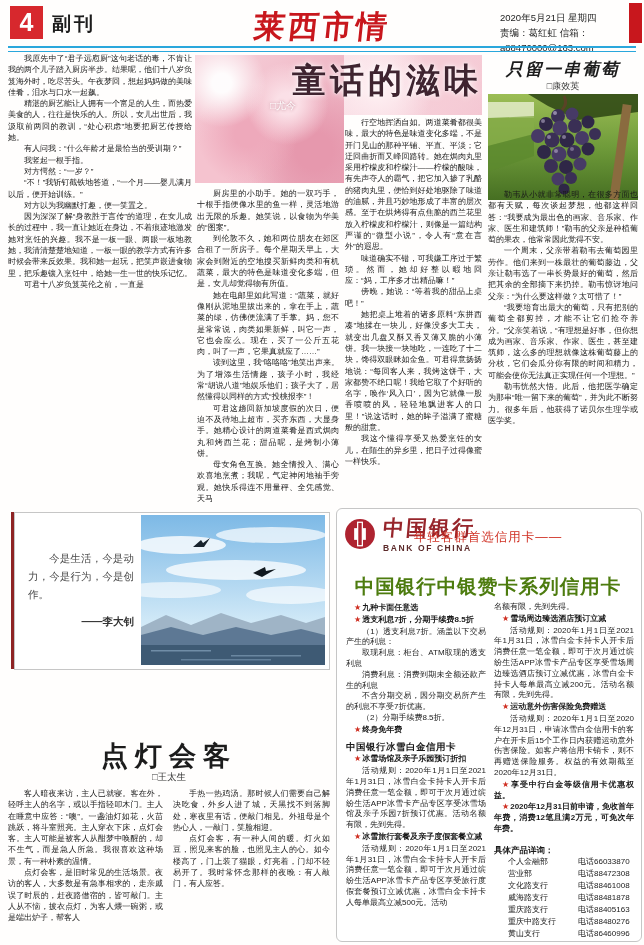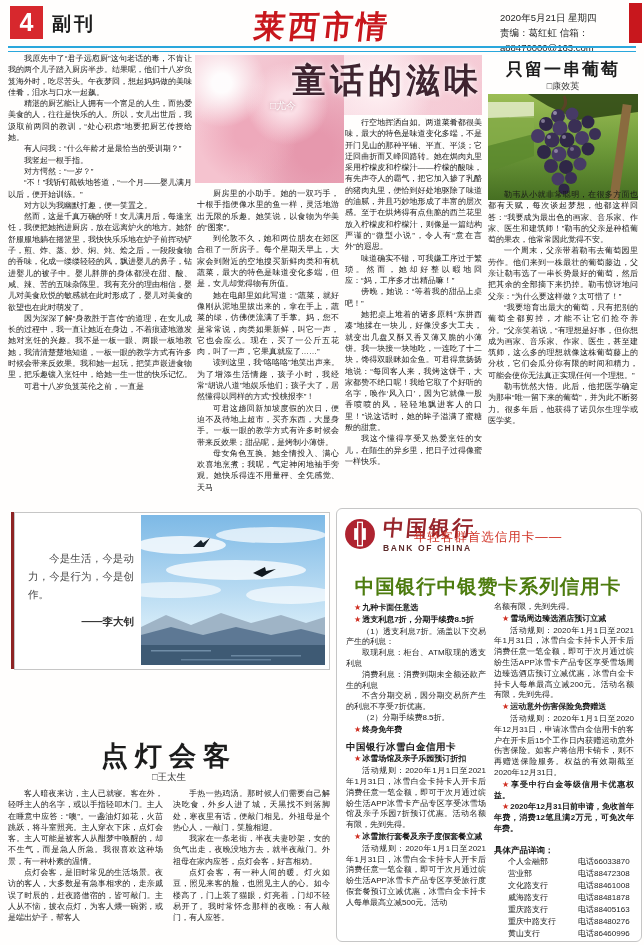--- a/index.html
+++ b/index.html
@@ -37,21 +37,21 @@
        radial-gradient(circle at 75% 35%,#f6ccd6 0 14%,rgba(255,255,255,0) 55%),
        linear-gradient(120deg,#fae3e9,#f3c5d1);}
   .fairy-title{position:absolute;left:236px;top:58px;width:246px;text-align:right;
        font-family:"DejaVu Serif","Liberation Serif",serif;font-size:34px;font-weight:bold;
        letter-spacing:4px;color:#3f2430;text-shadow:0 0 6px rgba(255,255,255,.95),0 0 2px rgba(255,255,255,.9);}
   .fairy-byline{position:absolute;left:270px;top:99px;font-size:10px;color:#fff;
        text-shadow:0 0 3px rgba(170,90,110,.9);}
 
   
   .grape-title{position:absolute;left:488px;top:58px;width:150px;text-align:center;
-       font-size:17px;font-weight:bold;letter-spacing:2px;}
+       font-size:17px;font-weight:bold;letter-spacing:2px;font-style:italic;}
   .grape-byline{position:absolute;left:488px;top:80px;width:150px;text-align:center;font-size:9px;color:#333;}
   .grape-img{position:absolute;left:488px;top:94px;width:150px;height:106px;}
 
   
   .quote-box{position:absolute;left:14px;top:512px;width:314px;height:156px;border:1px solid #c6c6c6;background:#fff;}
   .quote-redbar{position:absolute;left:11px;top:512px;width:3px;height:157px;background:#8e2424;}
   .quote-text{position:absolute;left:28px;top:549px;width:106px;font-size:10.5px;line-height:18px;
        color:#4a4a4a;text-align:justify;}
   .quote-text .q{margin:0;text-indent:2em;}
   .quote-attr{margin:9px 0 0 0;text-align:right;font-weight:bold;color:#333;}
@@ -101,30 +101,29 @@
   <div class="fairy-title">童话的滋味</div>
   <div class="fairy-byline">□尤今</div>
   <div class="col" style="left:8px;top:53px;width:184px;height:453px;">
       <p class="para">我原先中了“君子远庖厨”这句老话的毒，不肯让我的两个儿子踏入厨房半步。结果呢，他们十八岁负笈海外时，吃尽苦头。午夜梦回，想起妈妈做的美味佳肴，泪水与口水一起飙。</p>
       <p class="para">精湛的厨艺能让人拥有一个富足的人生，而热爱美食的人，往往是快乐的人。所以，女儿出世后，我汲取前两回的教训，“处心积虑”地要把厨艺传授给她。</p>
       <p class="para">有人问我：“什么年龄才是最恰当的受训期？”</p>
       <p class="para">我竖起一根手指。</p>
       <p class="para">对方愕然：“一岁？”</p>
       <p class="para">“不！”我斩钉截铁地答道，“一个月——婴儿满月以后，便开始训练。”</p>
       <p class="para">对方以为我幽默打趣，便一笑置之。</p>
-      <p class="para">然而，这是千真万确的呀！女儿满月后，每逢烹饪，我便把她抱进厨房，放在远离炉火的地方。她舒舒服服地躺在摇篮里，我快快乐乐地在炉子前挥动铲子，煎、炸、蒸、炒、焖、炖、烩之后，一段段食物的香味，化成一缕缕轻轻的风，飘进婴儿的鼻子，钻进婴儿的被子中。婴儿胖胖的身体都浸在甜、酸、咸、辣、苦的五味杂陈里。我有充分的理由相信，婴儿对美食欣悦的敏感就在此时形成了，婴儿对美食的欲望也在此时萌发了。</p>
       <p class="para">因为深深了解“身教胜于言传”的道理，在女儿成长的过程中，我一直让她近在身边，不着痕迹地激发她对烹饪的兴趣。我不是一板一眼、两眼一板地教她，我清清楚楚地知道，一板一眼的教学方式有许多时候会带来反效果。我和她一起玩，把笑声嵌进食物里，把乐趣镶入烹饪中，给她一生一世的快乐记忆。</p>
       <p class="para">可君十八岁负笈英伦之前，一直是</p>
     </div>
   <div class="col" style="left:197px;top:188px;width:142px;height:322px;">
       <p class="para">厨房里的小助手。她的一双巧手，十根手指便像水里的鱼一样，灵活地游出无限的乐趣。她笑说，以食物为华美的“图案”。</p>
       <p class="para">到伦敦不久，她和两位朋友在郊区合租了一所房子。每个星期天早上，大家会到附近的空地搜买新鲜肉类和有机蔬菜，最大的特色是味道变化多端，但是，女儿却觉得物有所值。</p>
       <p class="para">她在电邮里如此写道：“蔬菜，就好像刚从泥地里拔出来的，拿在手上，蔬菜的绿，仿佛便流满了手掌。妈，您不是常常说，肉类如果新鲜，叫它一声，它也会应么。现在，买了一公斤五花肉，叫了一声，它果真就应了……”</p>
       <p class="para">读到这里，我“咯咯咯”地笑出声来。为了增添生活情趣，孩子小时，我经常“胡说八道”地娱乐他们；孩子大了，居然懂得以同样的方式“投桃报李”！</p>
-      <p class="para">可君这趟回新加坡度假的次日，便迫不及待地上超市，买齐东西，大显身手。一板一眼的教学方式有许多时候会带来反效果；甜品呢，是烤制小薄饼。</p>
+      <p class="para">可君这趟回新加坡度假的次日，便迫不及待地上超市，买齐东西，大显身手。她精心设计的两道菜肴是西式焗肉丸和烤西兰花；甜品呢，是烤制小薄饼。</p>
       <p class="para">母女角色互换。她全情投入、满心欢喜地烹煮；我呢，气定神闲地袖手旁观。她快乐得连不用量秤、全凭感觉、天马</p>
     </div>
   <div class="col" style="left:345px;top:117px;width:137px;height:393px;">
       <p class="para">行空地挥洒自如。两道菜肴都很美味，最大的特色是味道变化多端，不是开门见山的那种平铺、平直、平淡；它迂回曲折而又峰回路转。她在焗肉丸里采用柠檬皮和柠檬汁——柠檬的酸味，有先声夺人的霸气，把它加入掺了乳酪的猪肉丸里，便恰到好处地驱除了味道的油腻，并且巧妙地形成了丰富的层次感。至于在烘烤得有点焦脆的西兰花里放入柠檬皮和柠檬汁，则像是一篇结构严谨的“微型小说”，令人有“意在言外”的遐思。</p>
       <p class="para">味道确实不错，可我嫌工序过于繁琐。然而，她却好整以暇地回应：“妈，工序多才出精品嘛！”</p>
       <p class="para">傍晚，她说：“等着我的甜品上桌吧！”</p>
       <p class="para">她把桌上堆着的诸多原料“东拼西凑”地揉在一块儿，好像没多大工夫，就变出几盘又酥又香又薄又脆的小薄饼。我一块接一块地吃，一连吃了十二块，馋得双眼眯如金鱼。可君得意扬扬地说：“每回客人来，我烤这饼干，大家都赞不绝口呢！我给它取了个好听的名字，唤作‘风入口’，因为它就像一股香喷喷的风，轻轻地飘进客人的口里！”说这话时，她的眸子溢满了蜜糖般的甜意。</p>
       <p class="para">我这个懂得享受又热爱烹饪的女儿，在陌生的异乡里，把日子过得像蜜一样快乐。</p>
     </div>
 
@@ -289,17 +288,16 @@
   </div>
 
   <div class="lamp-title">点灯会客</div>
   <div class="lamp-byline">□王太生</div>
   <div class="col" style="left:8px;top:788px;width:155px;height:157px;">
       <p class="para">客人暗夜来访，主人已就寝。客在外，轻呼主人的名字，或以手指轻叩木门。主人在睡意中应答：“噢”。一盏油灯如花，火苗跳跃，将斗室照亮。主人穿衣下床，点灯会客。主人可能是被客人从酣梦中唤醒的，却不生气，而是急人所急。我很喜欢这种场景，有一种朴素的温情。</p>
       <p class="para">点灯会客，是旧时常见的生活场景。夜访的客人，大多数是有急事相求的，走亲戚误了时辰的，赶夜路借宿的，皆可敲门。主人从不恼，披衣点灯，为客人煨一碗粥，或是端出炉子，帮客人</p>
     </div>
   <div class="col" style="left:173px;top:788px;width:157px;height:157px;">
       <p class="para">手热一热鸡汤。那时候人们需要自己解决吃食，外乡人进了城，天黑找不到落脚处，寒夜里有话，便敲门相见。外祖母是个热心人，一敲门，笑脸相迎。</p>
-      <p class="para">我家在一条老街，半夜夫妻吵架，女的负气出走，夜晚没地方去，就半夜敲门。外祖母在家内应答，点灯会客，好言相劝。</p>
       <p class="para">点灯会客，有一种人间的暖。灯火如豆，照见来客的脸，也照见主人的心。如今楼高了，门上装了猫眼，灯亮着，门却不轻易开了。我时常怀念那样的夜晚：有人敲门，有人应答。</p>
     </div>
 
 </div>
 
 </body></html>

